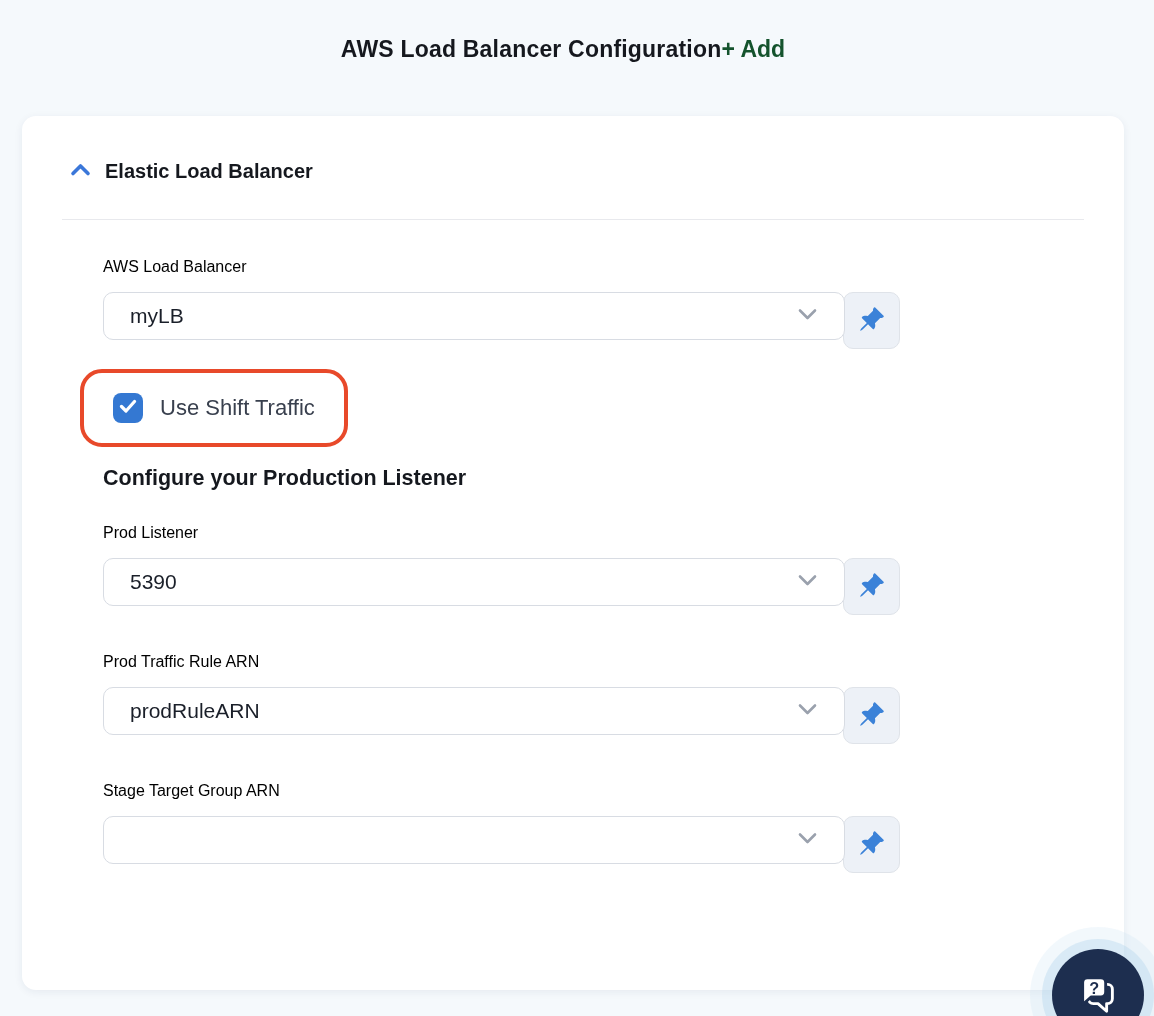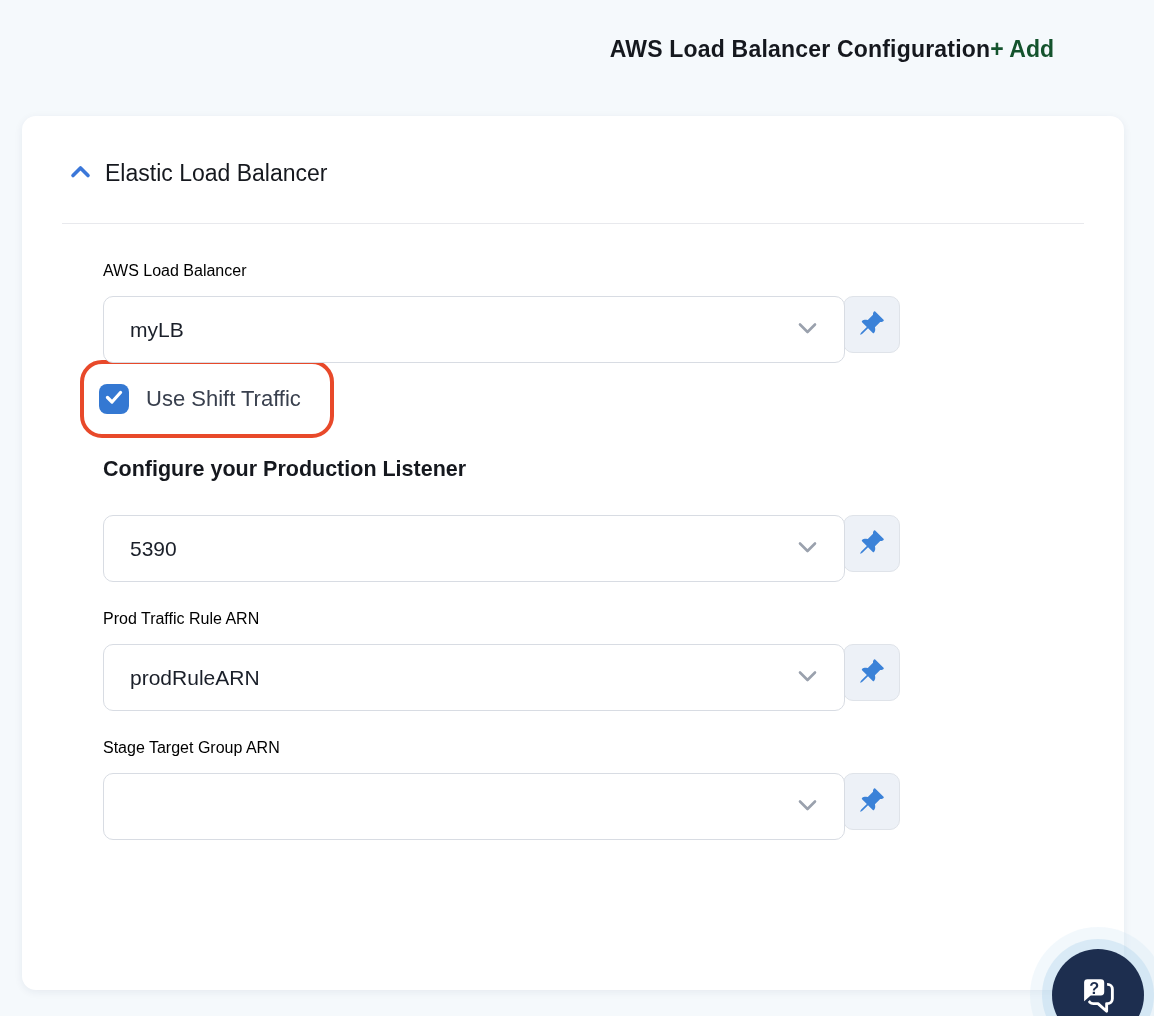--- a/index.html
+++ b/index.html
@@ -4,59 +4,59 @@
 <style>
   * { margin:0; padding:0; box-sizing:border-box; }
   html,body { width:1154px; height:1016px; }
   body {
     position:relative;
     background:#f5f9fc;
     font-family:"Liberation Sans", sans-serif;
     overflow:hidden;
   }
   .header {
-    display:flex; justify-content:flex-end; align-items:flex-start;
-    padding:36px 100px 0 24px;
+    display:flex; justify-content:center; align-items:flex-start;
+    padding:36px 52px 0 24px;
   }
   .page-title { font-size:23px; font-weight:700; color:#15181e; letter-spacing:.2px; }
   .add-btn {
     font-size:23px; font-weight:700; color:#14532d;
     background:none; border:none; cursor:pointer;
     font-family:"Liberation Sans", sans-serif;
   }
   .card {
     position:absolute; left:22px; top:116px; width:1102px; height:874px;
     background:#ffffff; border-radius:14px;
     box-shadow:0 2px 8px rgba(29,46,79,.07);
     padding:44px 40px 0 40px;
   }
   .section-head {
     display:flex; align-items:center; gap:14px; margin-left:8px; cursor:pointer;
   }
-  .section-title { font-size:23px; font-weight:400; color:#15181e; }
+  .section-title { font-size:20px; font-weight:700; color:#15181e; }
   .divider { height:1px; background:#e8e9ed; margin-top:36px; }
   .fields-col { margin-left:41px; width:797px; margin-top:38px; }
   .field-label { font-size:16px; color:#000000; margin-bottom:16px; }
   .select-group { position:relative; height:57px; }
   .select {
-    position:absolute; left:0; top:0; height:67px; width:742px; z-index:1;
+    position:absolute; left:0; top:0; height:48px; width:742px; z-index:1;
     background:#fff; border:1px solid #d8dce3; border-radius:10px;
     display:flex; align-items:center; padding:0 26px; cursor:pointer;
   }
   .select-value { font-size:21px; color:#1a1f29; }
   .select .chev { margin-left:auto; }
   .pin-btn {
     position:absolute; right:0; top:0; height:57px; width:57px; z-index:0;
     background:#edf1f7; border:1px solid #dfe3e9; border-radius:10px;
     display:flex; align-items:center; justify-content:center; cursor:pointer;
   }
   .annotation {
-    display:inline-flex; margin-top:7px; margin-left:-23px;
+    display:inline-flex; margin-top:20px; margin-left:-23px;
     border:4px solid #e8492a; border-radius:22px;
-    padding:20px 29px 20px 15px;
+    padding:20px 29px 20px 29px;
   }
   .checkbox-row { display:flex; align-items:center; gap:17px; cursor:pointer; }
   .checkbox {
     width:30px; height:30px; border-radius:8px; background:#3478d2;
     display:flex; align-items:center; justify-content:center; cursor:pointer;
   }
   .checkbox-label { font-size:22px; color:#39404e; }
   .subheading { font-size:21.5px; font-weight:700; color:#15181e; margin-top:19px; }
   .field { margin-top:33px; }
   .field + .field { margin-top:38px; }
@@ -120,20 +120,21 @@
             </svg>
           </span>
         </span>
         <span class="checkbox-label">Use Shift Traffic</span>
       </div>
     </div>
 
     <div class="subheading">Configure your Production Listener</div>
 
     <div class="field">
+      <div class="field-label">Prod Listener</div>
       <div class="select-group">
         <div class="select">
           <span class="select-value">5390</span>
           <span class="chev">
             <svg width="21" height="13" viewBox="0 0 21 13" fill="none">
               <polyline points="3,2.5 10.5,10 18,2.5" stroke="#9aa1ad" stroke-width="2.6" stroke-linecap="round" stroke-linejoin="round"></polyline>
             </svg>
           </span>
         </div>
         <button class="pin-btn">

